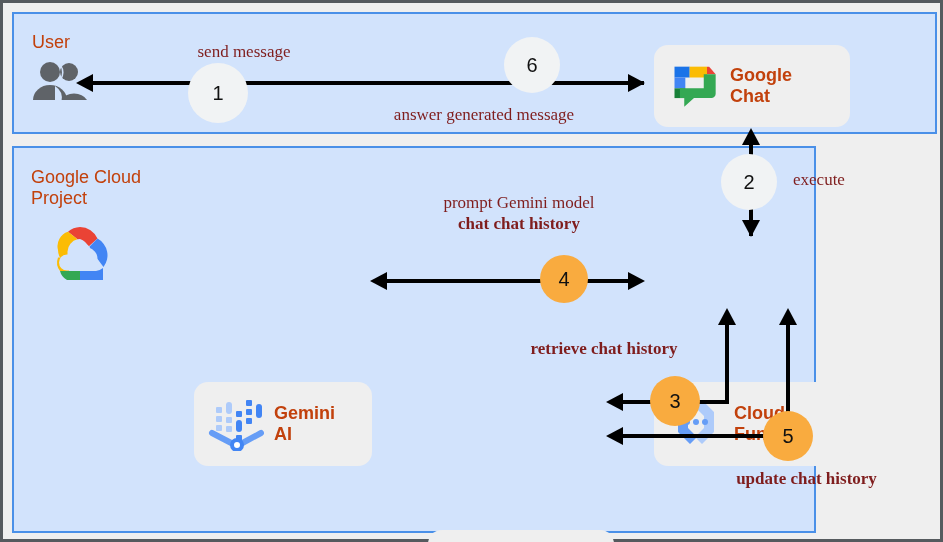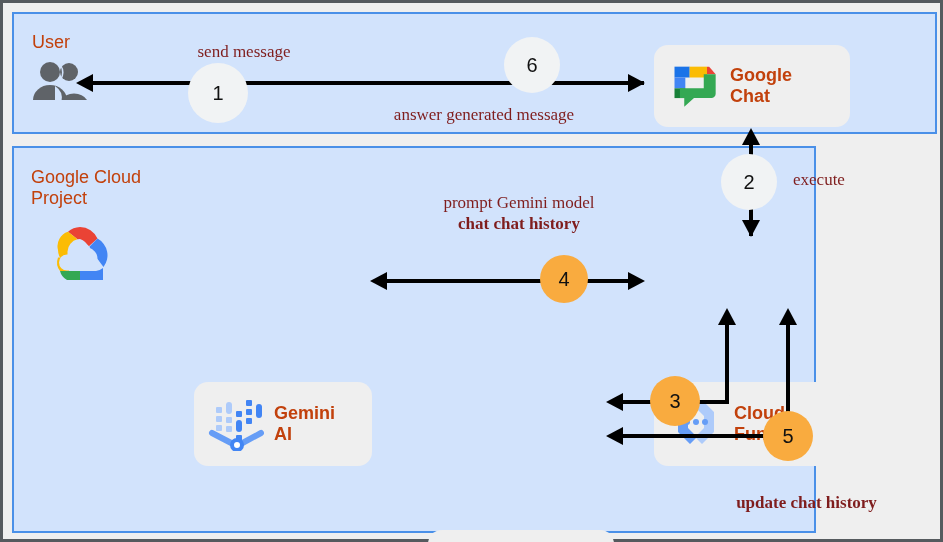--- a/index.html
+++ b/index.html
@@ -252,24 +252,25 @@
     <div class="elabel bold" style="left:370px;top:44px;width:270px;"><span style="font-weight:400;display:block;">prompt Gemini model</span><span style="font-weight:bold;display:block;">chat chat history</span></div>
 
     <div class="vline" style="left:711px;top:176px;height:80px;"></div>
     <div class="arrow arrow-up" style="left:704px;top:160px;"></div>
     <div class="hline" style="left:616px;top:252px;width:99px;"></div>
     <div class="hline" style="left:608px;top:252px;width:20px;"></div>
     <div class="arrow arrow-left" style="left:592px;top:245px;"></div>
 
     <div class="step orange" style="left:636px;top:228px;width:50px;height:50px;">3</div>
 
+    <div class="elabel bold" style="left:470px;top:190px;width:240px;">retrieve chat history</div>
 
     <div class="vline" style="left:772px;top:176px;height:132px;"></div>
     <div class="arrow arrow-up" style="left:765px;top:160px;"></div>
     <div class="hline" style="left:608px;top:286px;width:170px;"></div>
     <div class="arrow arrow-left" style="left:592px;top:279px;"></div>
 
     <div class="step orange" style="left:749px;top:263px;width:50px;height:50px;">5</div>
 
-    <div class="elabel bold" style="left:685px;top:320px;width:215px;margin-top:24px;">update chat history</div>
+    <div class="elabel bold" style="left:685px;top:320px;width:215px;">update chat history</div>
 
   </div>
 </div>
 
 </body></html>

